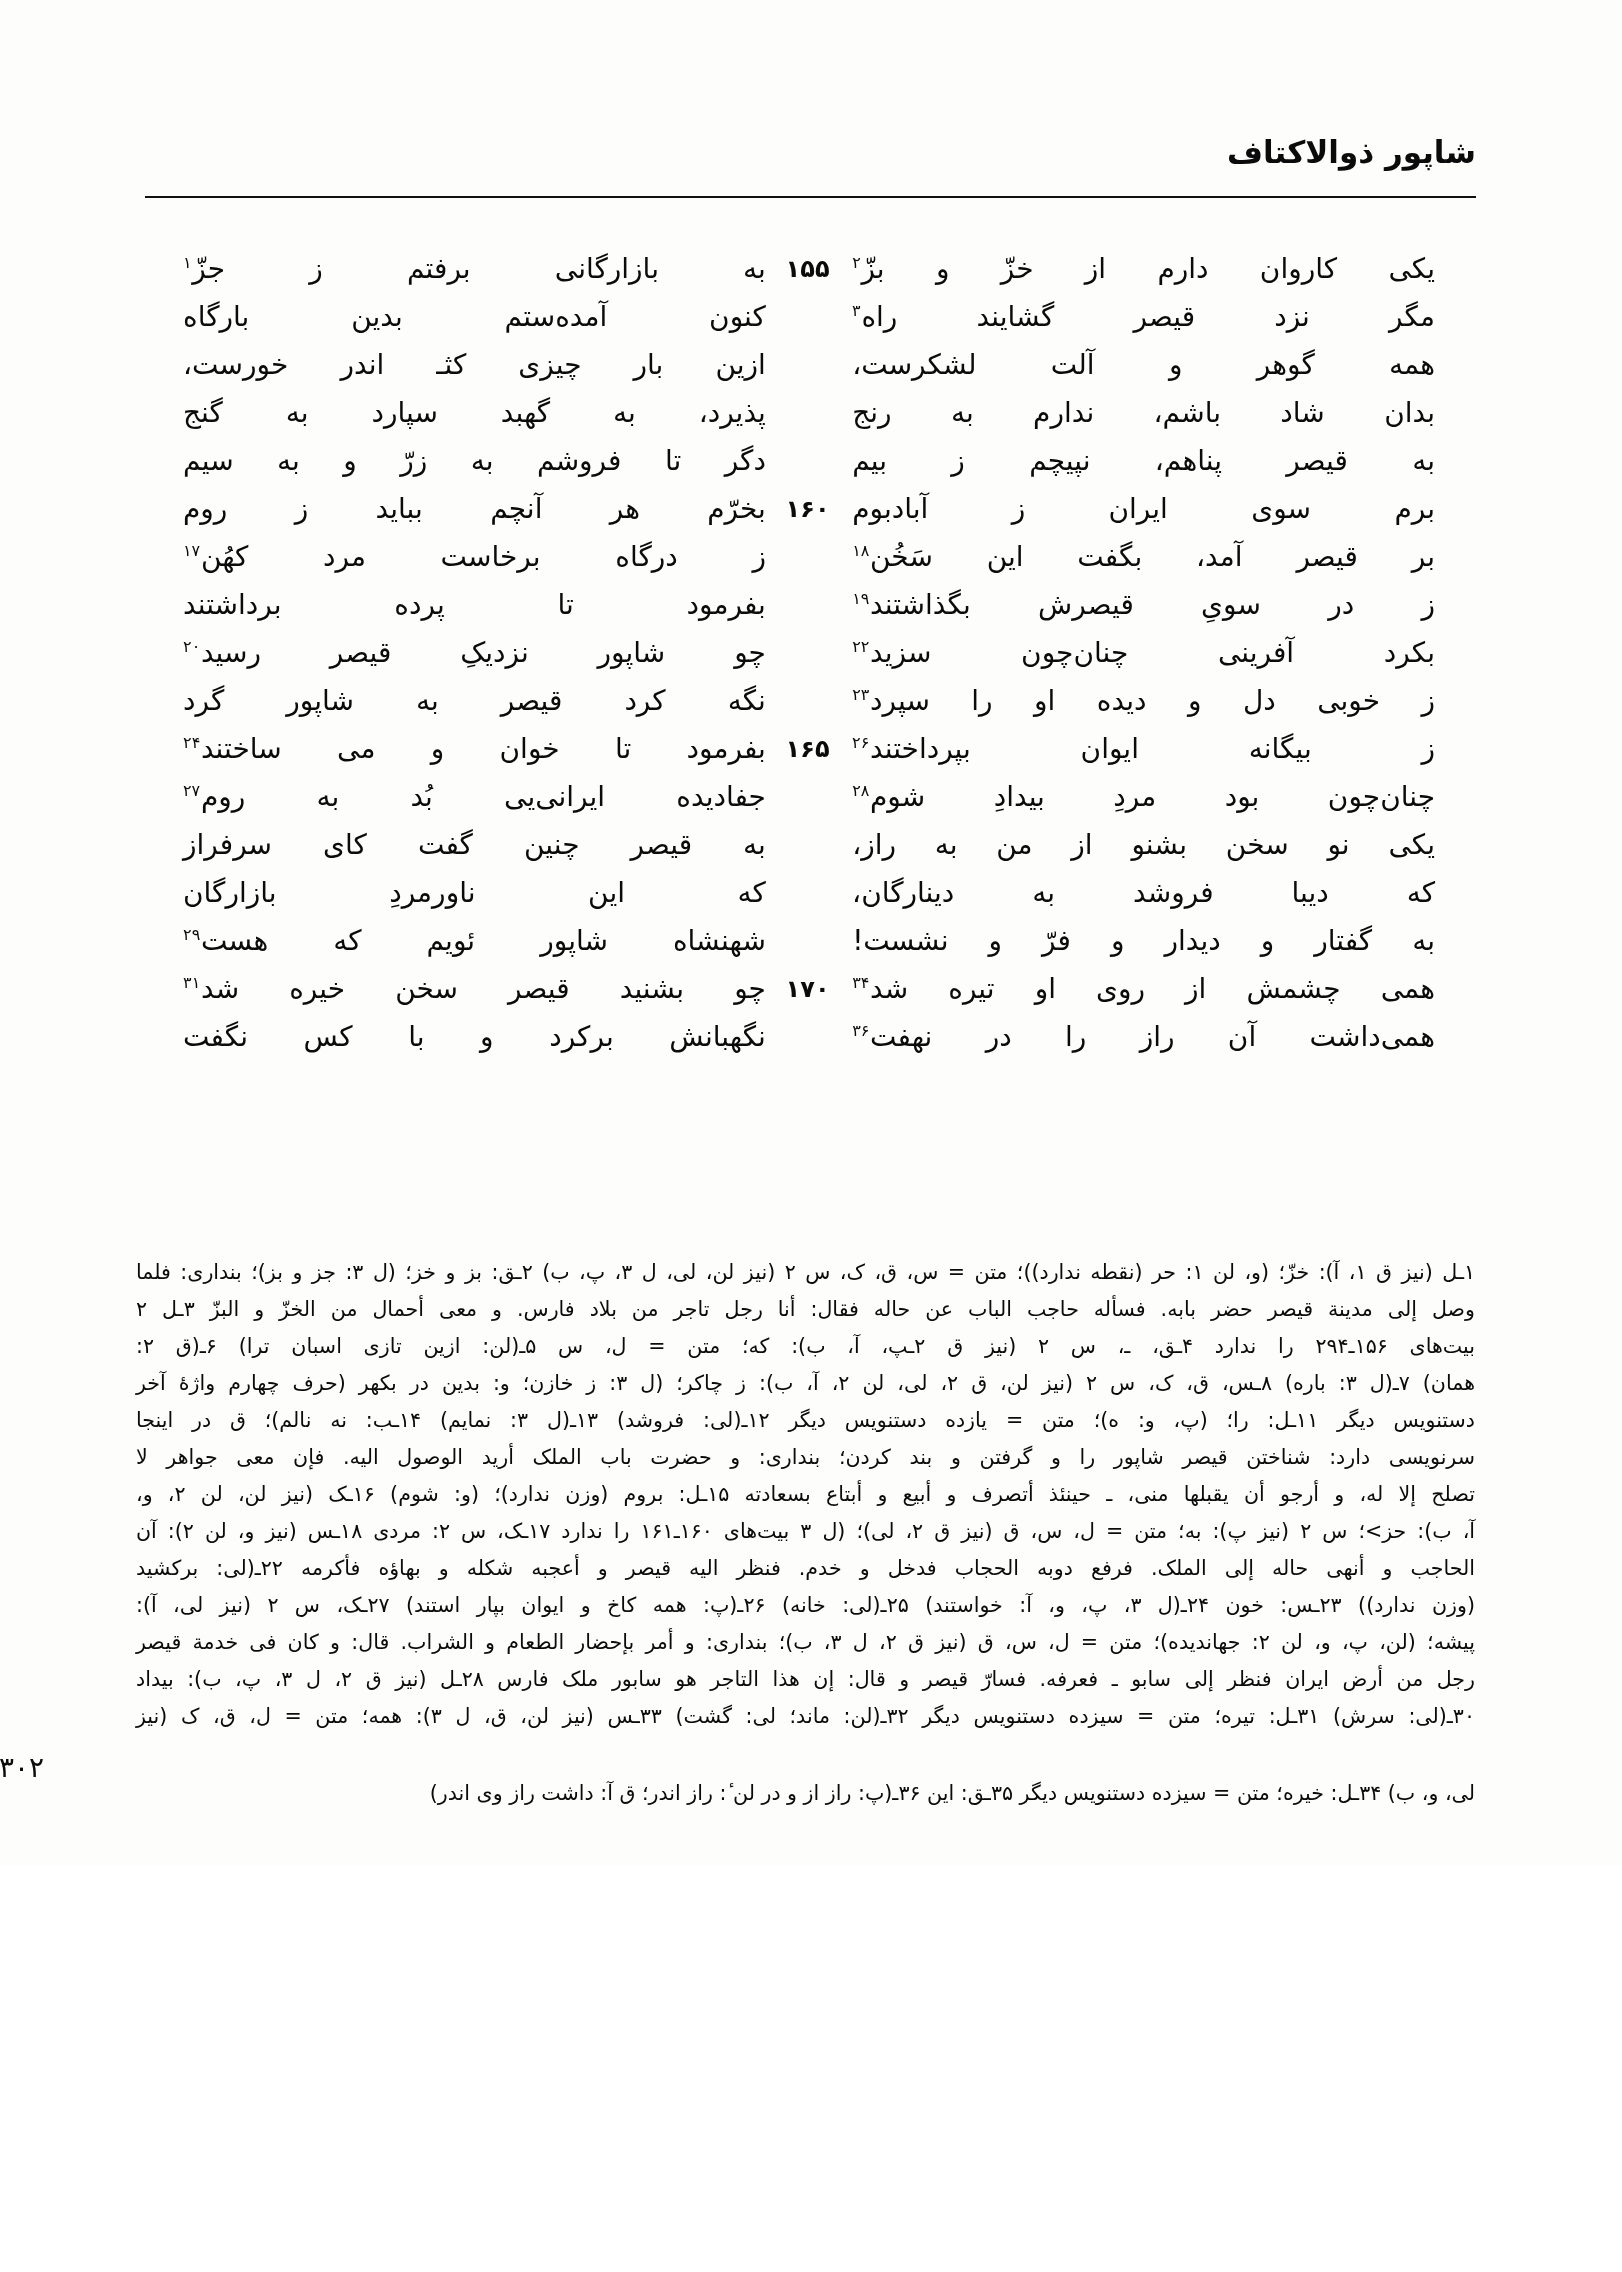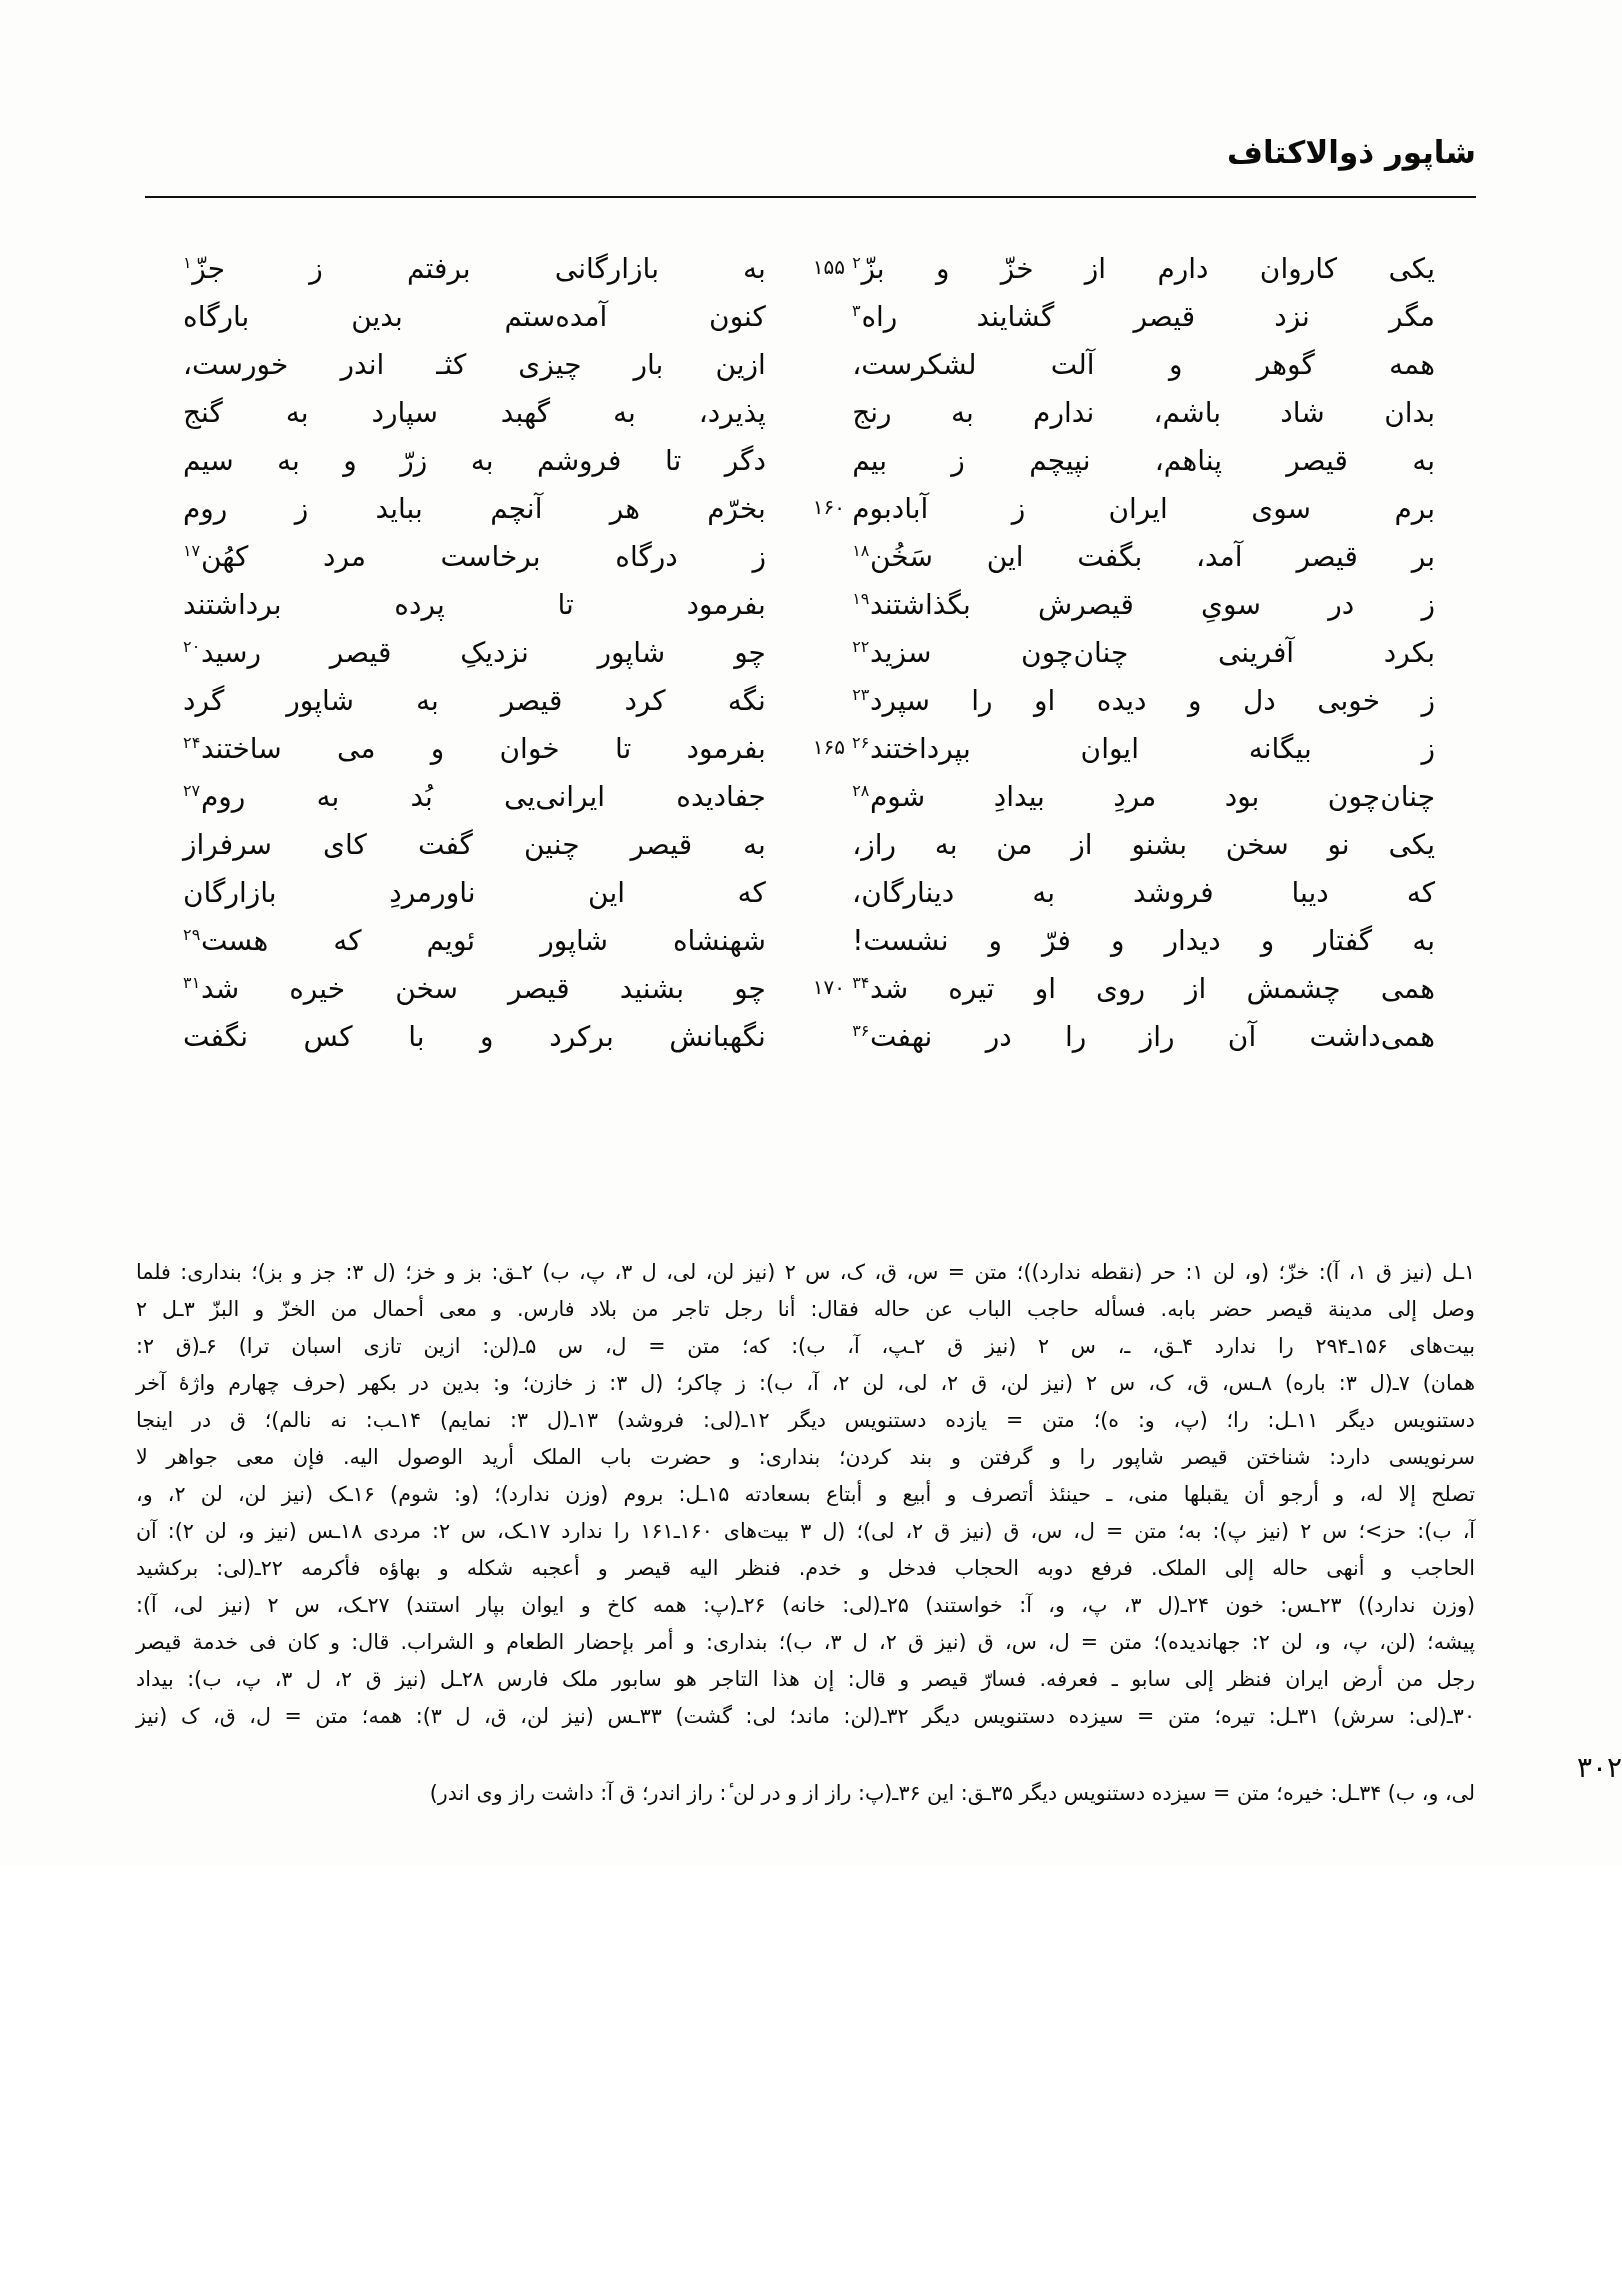--- a/index.html
+++ b/index.html
@@ -56,23 +56,23 @@
   }
   .couplet {
     display: flex;
     flex-direction: row;
     align-items: flex-start;
     height: 48px;
   }
   .lineno {
     width: 75px;
     flex: 0 0 75px;
-    font-size: 20px;
-    font-weight: 400;
-    text-align: right;
+    font-size: 24px;
+    font-weight: 700;
+    text-align: center;
     padding-top: 4.2px;
     white-space: nowrap;
   }
   .hemistich {
     flex: 1 1 0;
     font-size: 28px;
     line-height: 1.0;
     padding-top: 4.2px;
     display: flex;
     flex-direction: row;
@@ -121,21 +121,21 @@
     text-align-last: right;
     margin-top: 40px;
   }
 
   
   .folio {
     position: absolute;
     bottom: 82px;
     left: 0;
     right: 0;
-    text-align: right;
+    text-align: left;
     font-size: 28px;
     letter-spacing: 1.4px;
   }
 </style>
 </head>
 <body>
 
 <div class="page">
 
   <div class="header">

